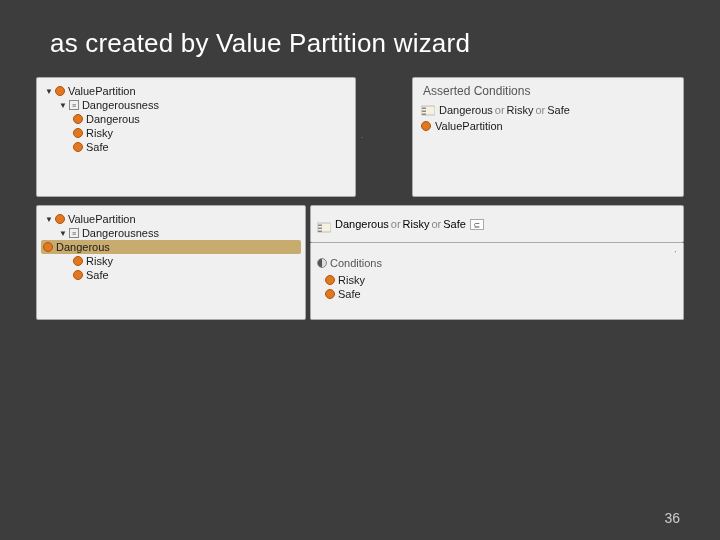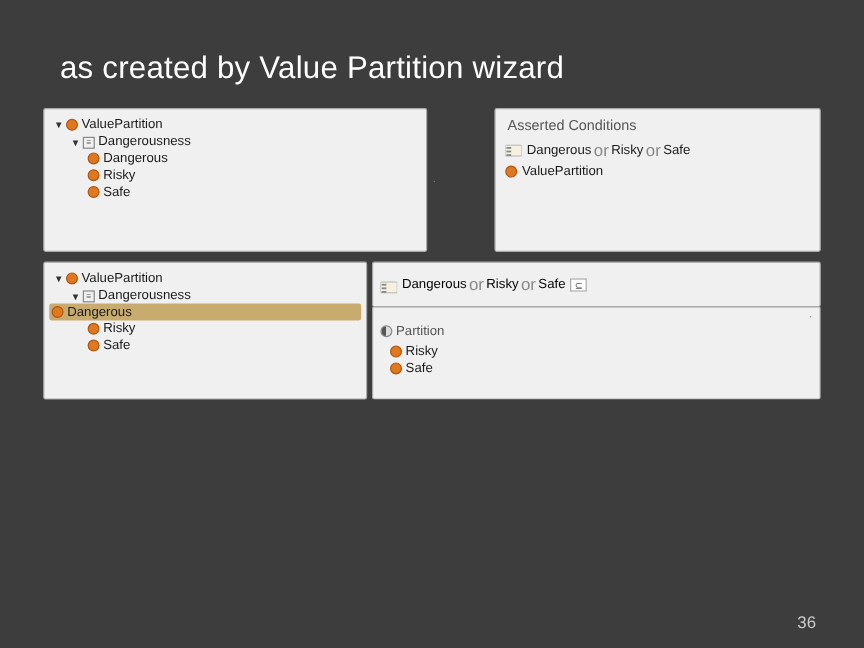--- a/index.html
+++ b/index.html
@@ -9,21 +9,21 @@
       background: #3d3d3d;
       font-family: 'Helvetica Neue', Arial, sans-serif;
       overflow: hidden;
       position: relative;
     }
 
     .main-title {
       color: #ffffff;
       font-size: 26px;
       font-weight: 300;
-      padding: 41px 50px 18px 50px;
+      padding: 28px 50px 18px 50px;
       letter-spacing: 0.2px;
     }
 
     .diagrams-container {
       display: flex;
       flex-direction: column;
       gap: 8px;
       padding: 0 36px;
     }
 
@@ -72,21 +72,21 @@
     }
 
     .tree-item.selected {
       background: #c8ab6e;
       border-radius: 2px;
       padding-left: 2px;
       padding-right: 4px;
     }
 
     .indent-1 { padding-left: 4px; }
-    .indent-2 { padding-left: 18px; align-items: flex-end; }
+    .indent-2 { padding-left: 18px; }
     .indent-3 { padding-left: 32px; }
 
     .triangle {
       font-size: 8px;
       color: #333;
       margin-right: 2px;
     }
 
     .triangle.down::before { content: '▼'; }
 
@@ -140,21 +140,21 @@
       display: flex;
       align-items: center;
       font-size: 11px;
       color: #1a1a1a;
       margin-bottom: 4px;
     }
 
     .or-text {
       color: #888;
       font-style: normal;
-      font-size: 14px;
+      font-size: 11px;
     }
 
     
     .panel-divider {
       width: 4px;
       display: flex;
       align-items: center;
       justify-content: center;
       color: #888;
       font-size: 8px;
@@ -333,21 +333,21 @@
         <span style="font-weight:500;font-size:11px;">Safe</span>
 
         <span style="display:inline-block;width:14px;height:11px;border:1px solid #aaa;background:#fff;margin-left:4px;font-size:8px;text-align:center;line-height:11px;color:#555;">⊆</span>
       </div>
 
       <div class="bottom-right-bottom">
 
         <div style="text-align:right;color:#888;font-size:10px;line-height:1;">·</div>
         <div class="disjoints-header">
           <span class="circle-half"></span>
-          <span style="font-size:11px;color:#555;">Partition</span>
+          <span style="font-size:11px;color:#555;">Conditions</span>
         </div>
 
         <div class="tree-item" style="padding-left:8px;">
           <span class="circle circle-orange"></span>
           <span style="font-size:11px;">Risky</span>
         </div>
 
         <div class="tree-item" style="padding-left:8px;">
           <span class="circle circle-orange"></span>
           <span style="font-size:11px;">Safe</span>

